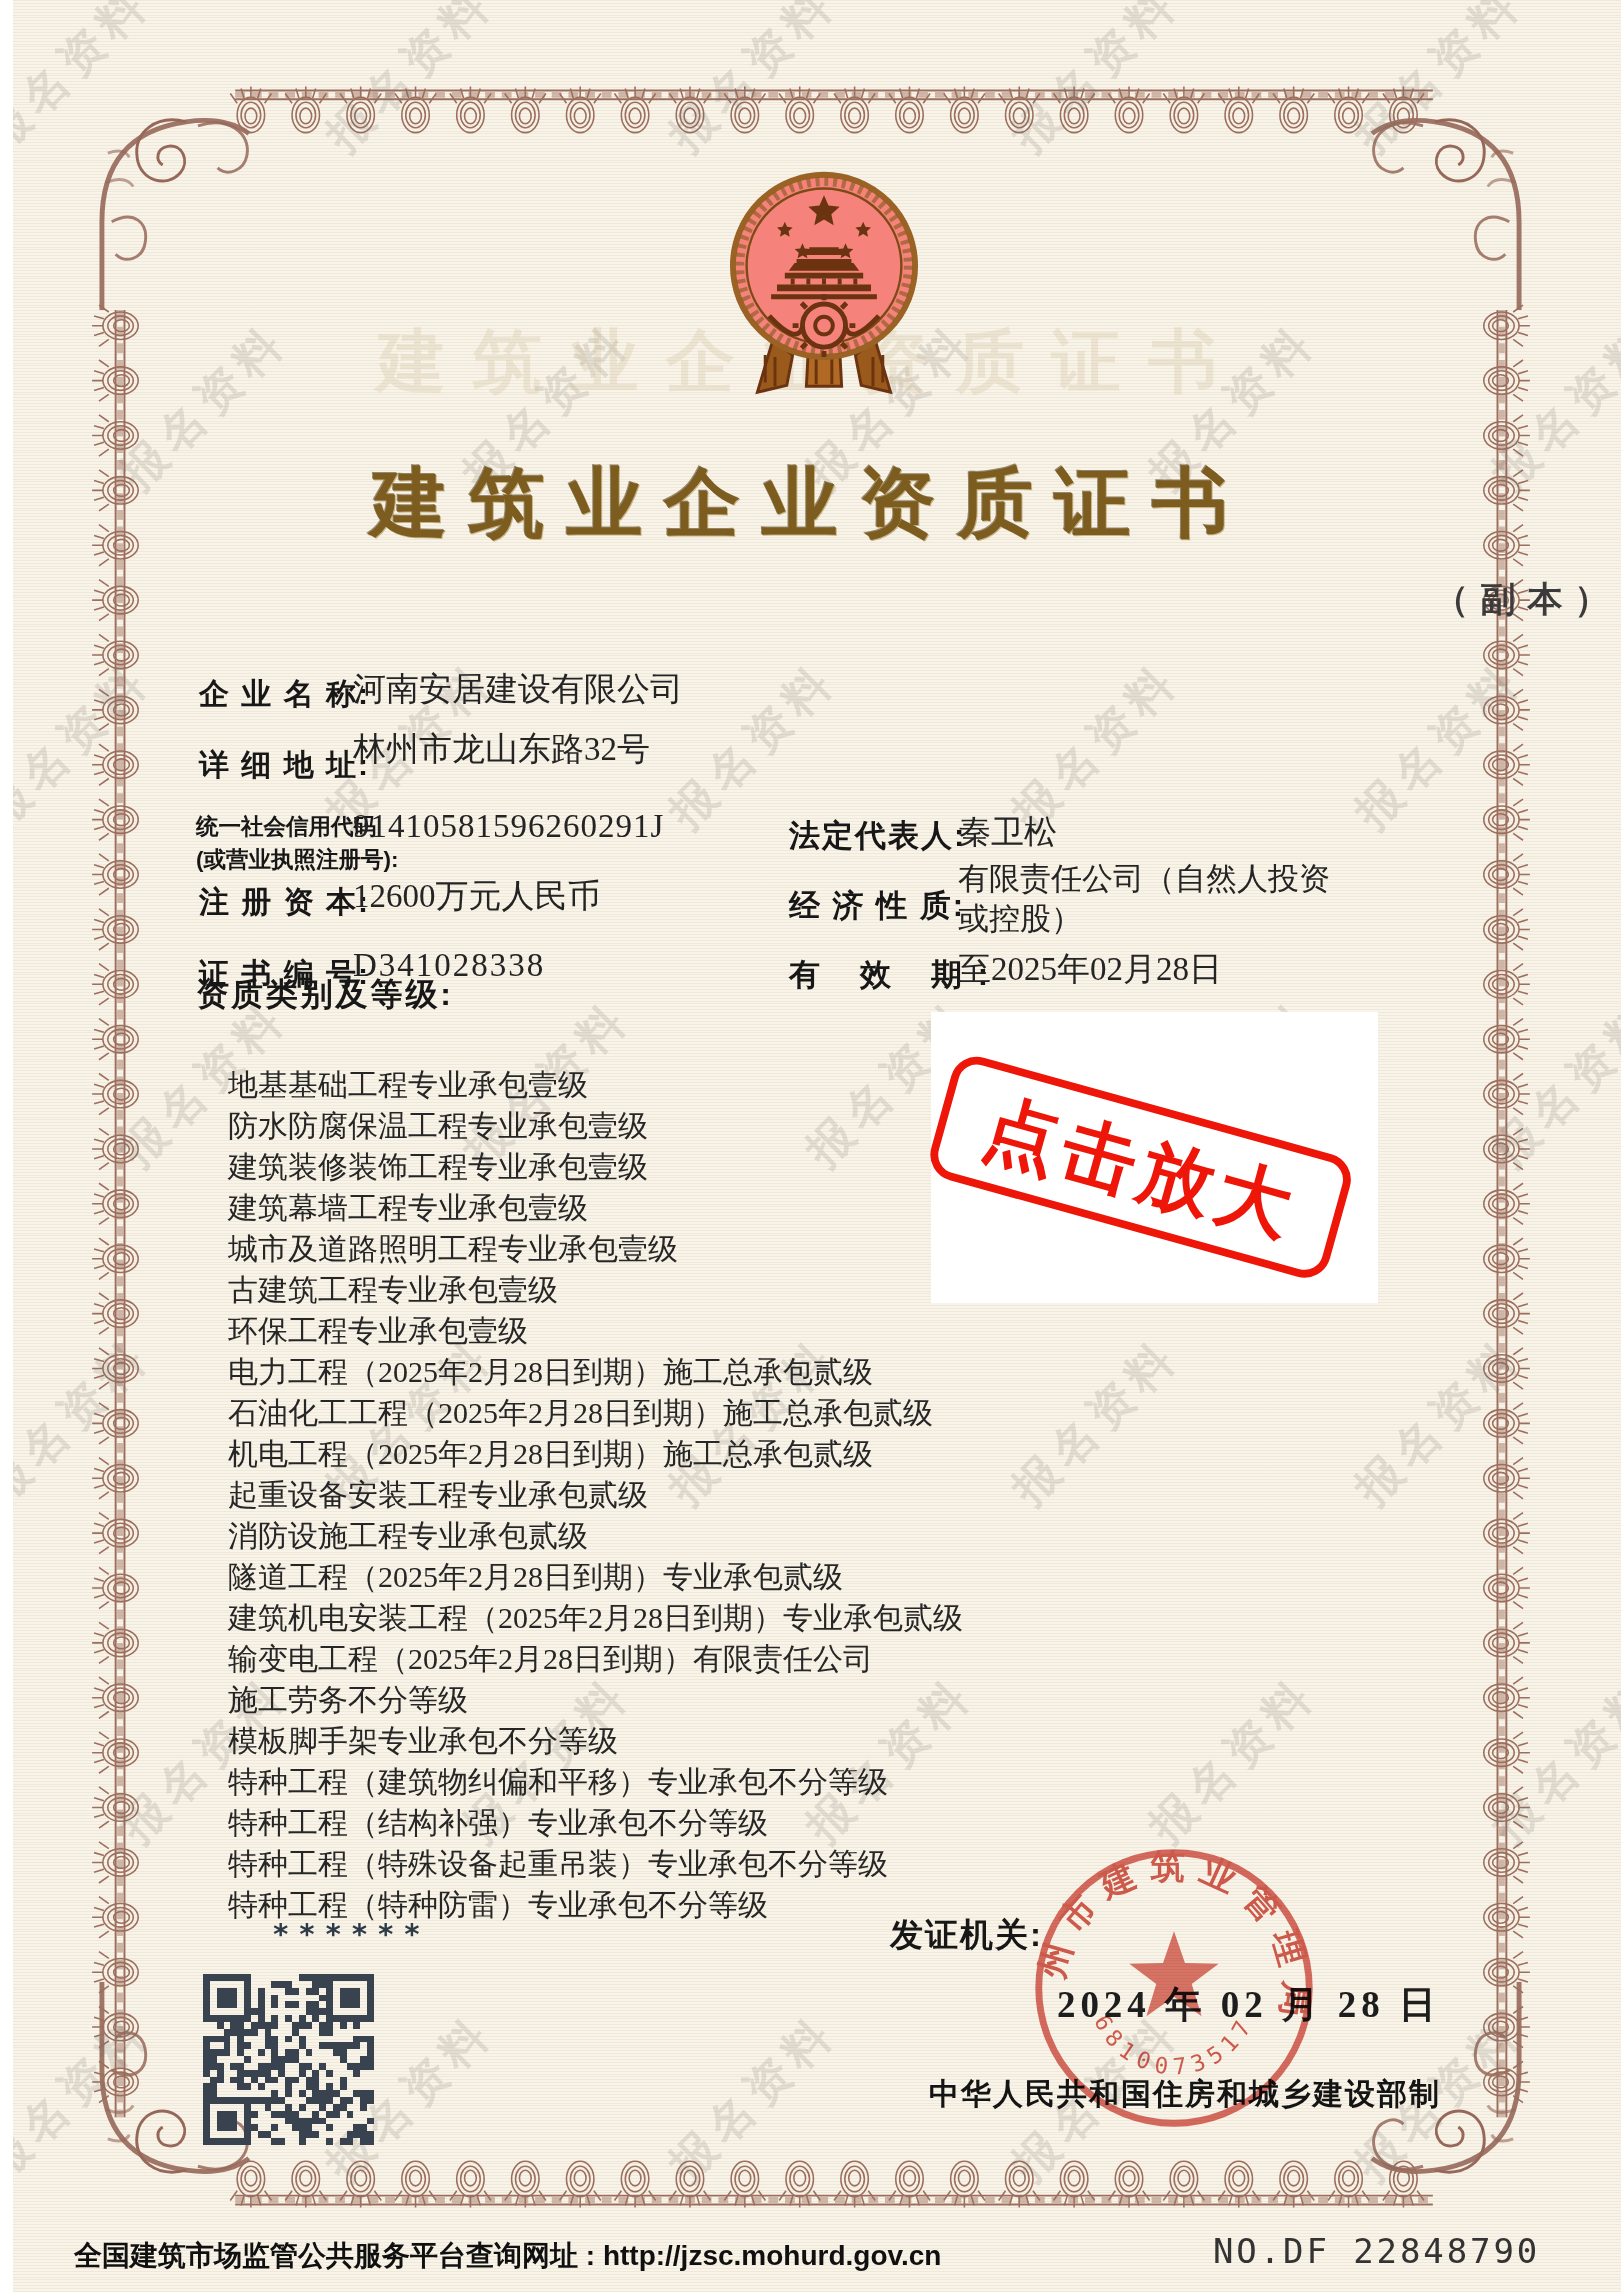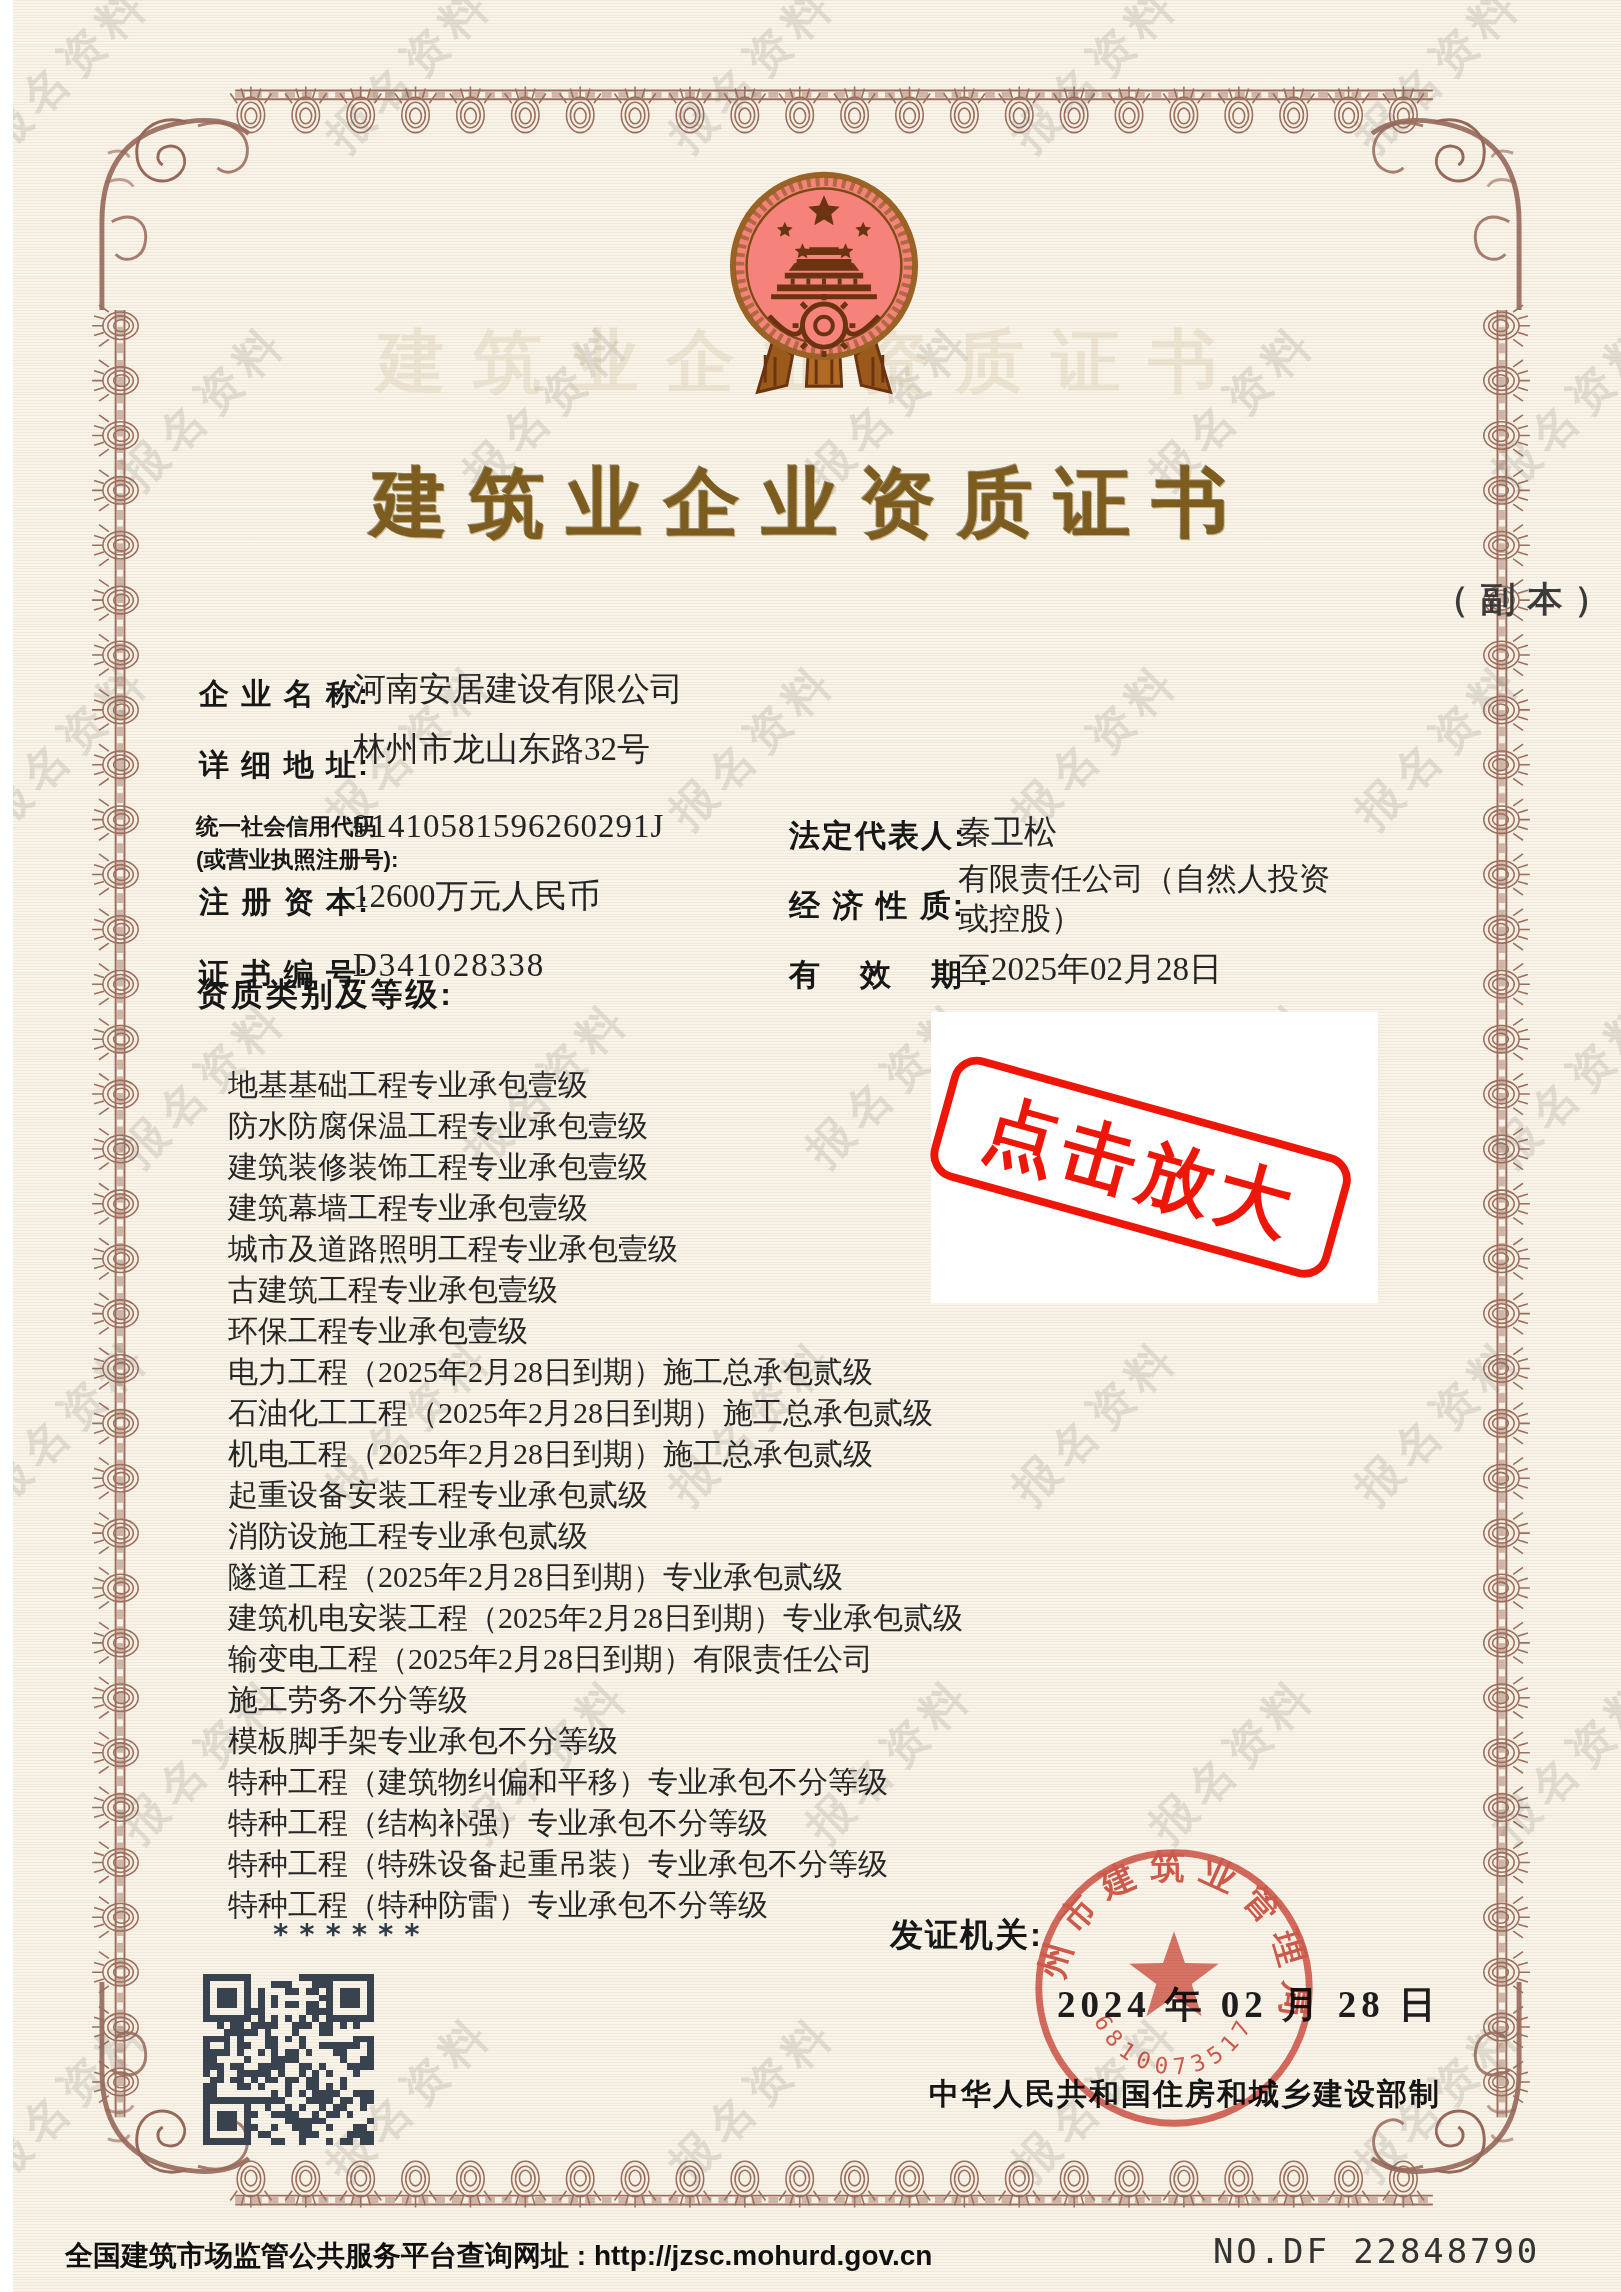--- a/index.html
+++ b/index.html
@@ -35,21 +35,21 @@
   .asterisks{position:absolute;left:272px;top:1917px;z-index:2;font-family:"DejaVu Sans Mono",monospace;
         font-size:29px;font-weight:bold;letter-spacing:8.8px;color:#2d3b49;}
   .issuer-label{position:absolute;left:890px;top:1913px;z-index:2;font-size:33px;font-weight:bold;
         letter-spacing:2px;color:#171717;}
   .issue-date{position:absolute;left:1057px;top:1980px;z-index:2;font-family:"Liberation Serif",serif;
         font-size:37px;font-weight:bold;letter-spacing:4.9px;color:#1d1d1d;white-space:nowrap;}
   .made-by{position:absolute;left:929px;top:2074px;z-index:2;font-size:30px;font-weight:bold;
         letter-spacing:2px;color:#141414;white-space:nowrap;}
   .round-stamp{position:absolute;left:1027px;top:1841px;z-index:5;opacity:.85;mix-blend-mode:multiply;}
   .qr{position:absolute;left:203px;top:1974px;z-index:2;}
-  .footer-url{position:absolute;left:65px;top:2237px;z-index:2;font-size:28px;font-weight:bold;
+  .footer-url{position:absolute;left:74px;top:2237px;z-index:2;font-size:28px;font-weight:bold;
         color:#101010;white-space:nowrap;}
   .serial{position:absolute;left:1213px;top:2231px;z-index:2;font-family:"DejaVu Sans Mono",monospace;
         font-size:34px;color:#333;letter-spacing:2.9px;white-space:nowrap;}
   .scan-edge{position:absolute;left:0;top:0;width:12.7px;height:100%;background:#fff;z-index:6;}
 </style>
 </head>
 <body>
 
 <div class="page">
 

